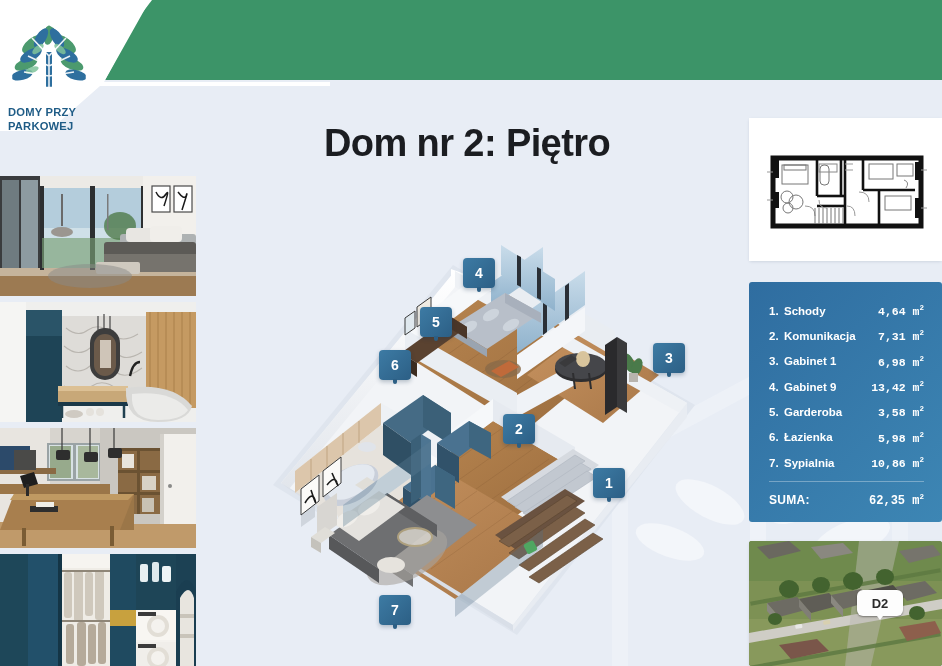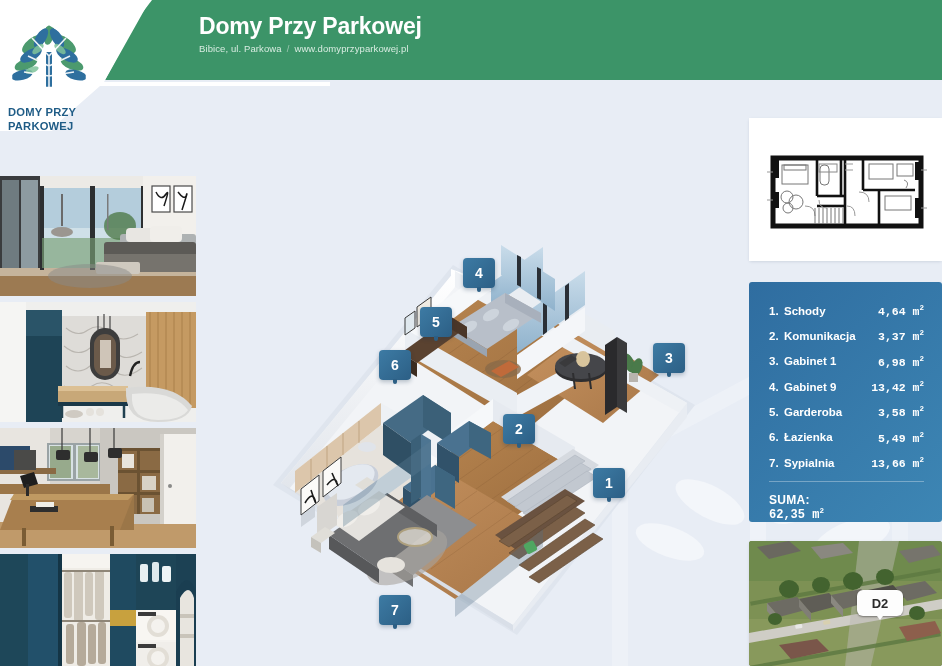--- a/index.html
+++ b/index.html
@@ -64,21 +64,21 @@
 
   .legend{ position:absolute; left:749px; top:282px; width:193px; height:240px;
     background:linear-gradient(135deg,#2f6da0 0%,#3d86b4 100%);
     border-radius:3px; padding:22px 18px 0 20px; }
   .lrow{ display:flex; align-items:baseline; margin-bottom:11.5px; }
   .lnum{ color:#ffffff; font-size:11.5px; font-weight:bold; width:15px; flex:none; }
   .lname{ color:#ffffff; font-size:11.5px; font-weight:bold; flex:1; }
   .larea{ color:#ffffff; font-size:11.5px; font-weight:bold; text-align:right; white-space:nowrap;font-family:Liberation Mono, monospace; }
   .larea sup{ font-size:7.5px; }
   .ldiv{ height:1px; background:rgba(255,255,255,.32); margin:4px 0 11px 0; }
-  .lsum{ display:flex; align-items:baseline;flex-direction:column; }
+  .lsum{ display:flex; align-items:baseline; }
   .lsum .lname{ font-size:12px; letter-spacing:.3px; }
   .lsum .larea{ font-size:12px; }
 
   .map-card{ position:absolute; left:749px; top:541px; width:193px; height:125px;
     border-radius:3px; overflow:hidden; background:#6a7a4e;
     box-shadow:0 1px 3px rgba(40,60,90,.13); }
   .map-card svg{ display:block; }
   .map-pin{ position:absolute; left:108px; top:49px; width:46px; height:26px;
     background:#fdfdfd; border-radius:6px;
     display:flex; align-items:center; justify-content:center;
@@ -107,26 +107,20 @@
         <ellipse cx="110" cy="132" rx="38" ry="16" transform="rotate(28 110 132)"></ellipse>
         <ellipse cx="70" cy="172" rx="36" ry="15" transform="rotate(20 70 172)"></ellipse>
       </g>
     </svg>
   </div>
 
   <div class="header-band"></div>
   <div class="header-white"></div>
   <div class="header-white2"></div>
 
-  <div class="htext">
-    <div class="htitle">Domy Przy Parkowej</div>
-    <div class="hsub">
-      <span>Bibice, ul. Parkowa</span><span class="sep">/</span><span>www.domyprzyparkowej.pl</span>
-    </div>
-  </div>
 
   <div class="logo">
     <svg class="logo-mark" viewBox="0 0 82 68" xmlns="http://www.w3.org/2000/svg">
       <defs>
         <clipPath id="hclip">
             <path d="M41 2 L79 24 L79 66 L3 66 L3 24 Z"></path>
           </clipPath>
       </defs>
       <g clip-path="url(#hclip)">
         <rect x="0" y="0" width="82" height="68" fill="#ffffff"></rect>
@@ -156,20 +150,21 @@
         </g>
       </g>
       <path d="M41 2 L79 24 L79 66 L3 66 L3 24 Z" fill="none" stroke="#ffffff" stroke-width="2.5"></path>
     </svg>
     <div class="logo-txt">
       <div>DOMY PRZY</div>
       <div>PARKOWEJ</div>
     </div>
   </div>
 
+  <div class="main-title">Dom nr 2: Piętro</div>
 
   <div class="photos">
 
     <div class="photo">
       <svg viewBox="0 0 196 120" xmlns="http://www.w3.org/2000/svg">
         <rect width="196" height="120" fill="#eceae6"></rect>
         <rect x="0" y="0" width="40" height="98" fill="#3a3c3e"></rect>
         <rect x="2" y="4" width="17" height="92" fill="#6f7b80"></rect>
         <rect x="21" y="4" width="17" height="92" fill="#8d9ba1"></rect>
         <rect x="0" y="96" width="196" height="24" fill="#9c7a52"></rect>
@@ -577,46 +572,46 @@
 
   <div class="legend">
     <div class="lrow">
       <span class="lnum">1.</span>
       <span class="lname">Schody</span>
       <span class="larea"><span>4,64 m</span><sup>2</sup></span>
     </div>
     <div class="lrow">
       <span class="lnum">2.</span>
       <span class="lname">Komunikacja</span>
-      <span class="larea"><span>3,37 m</span><sup>2</sup></span>
+      <span class="larea"><span>7,31 m</span><sup>2</sup></span>
     </div>
     <div class="lrow">
       <span class="lnum">3.</span>
       <span class="lname">Gabinet 1</span>
       <span class="larea"><span>6,98 m</span><sup>2</sup></span>
     </div>
     <div class="lrow">
       <span class="lnum">4.</span>
       <span class="lname">Gabinet 9</span>
       <span class="larea"><span>13,42 m</span><sup>2</sup></span>
     </div>
     <div class="lrow">
       <span class="lnum">5.</span>
       <span class="lname">Garderoba</span>
       <span class="larea"><span>3,58 m</span><sup>2</sup></span>
     </div>
     <div class="lrow">
       <span class="lnum">6.</span>
       <span class="lname">Łazienka</span>
-      <span class="larea"><span>5,49 m</span><sup>2</sup></span>
+      <span class="larea"><span>5,98 m</span><sup>2</sup></span>
     </div>
     <div class="lrow">
       <span class="lnum">7.</span>
       <span class="lname">Sypialnia</span>
-      <span class="larea"><span>13,66 m</span><sup>2</sup></span>
+      <span class="larea"><span>10,86 m</span><sup>2</sup></span>
     </div>
     <div class="ldiv"></div>
     <div class="lsum">
       <span class="lname">SUMA:</span>
       <span class="larea"><span>62,35 m</span><sup>2</sup></span>
     </div>
   </div>
 
   <div class="map-card">
     <svg viewBox="0 0 193 125" xmlns="http://www.w3.org/2000/svg">

